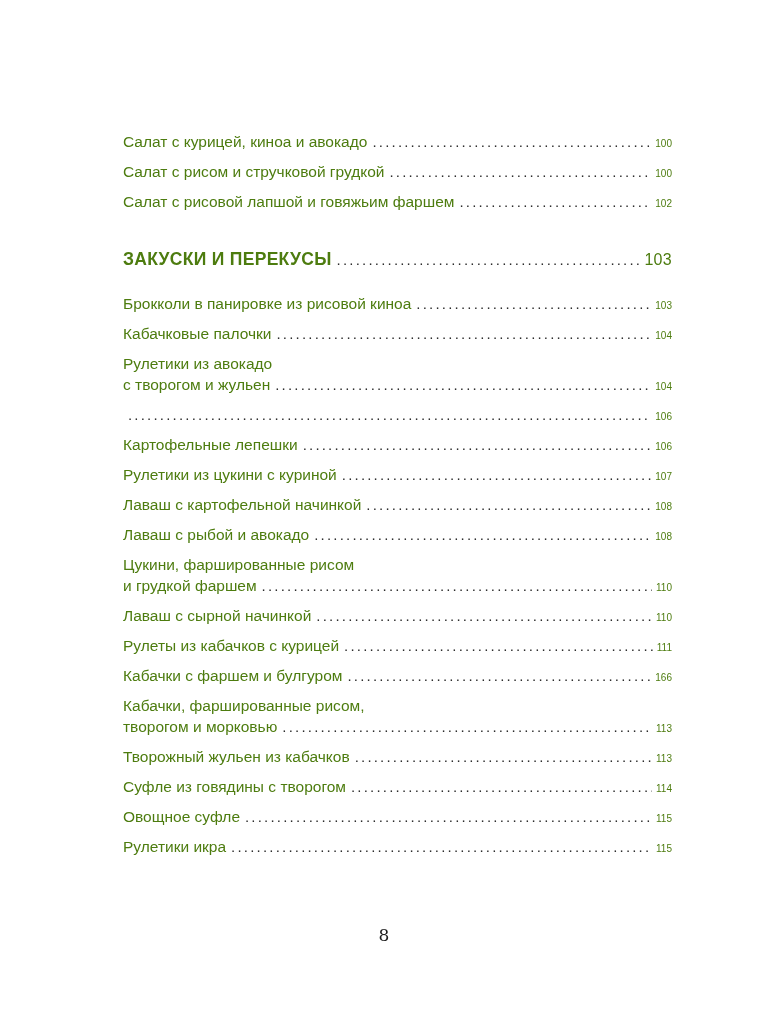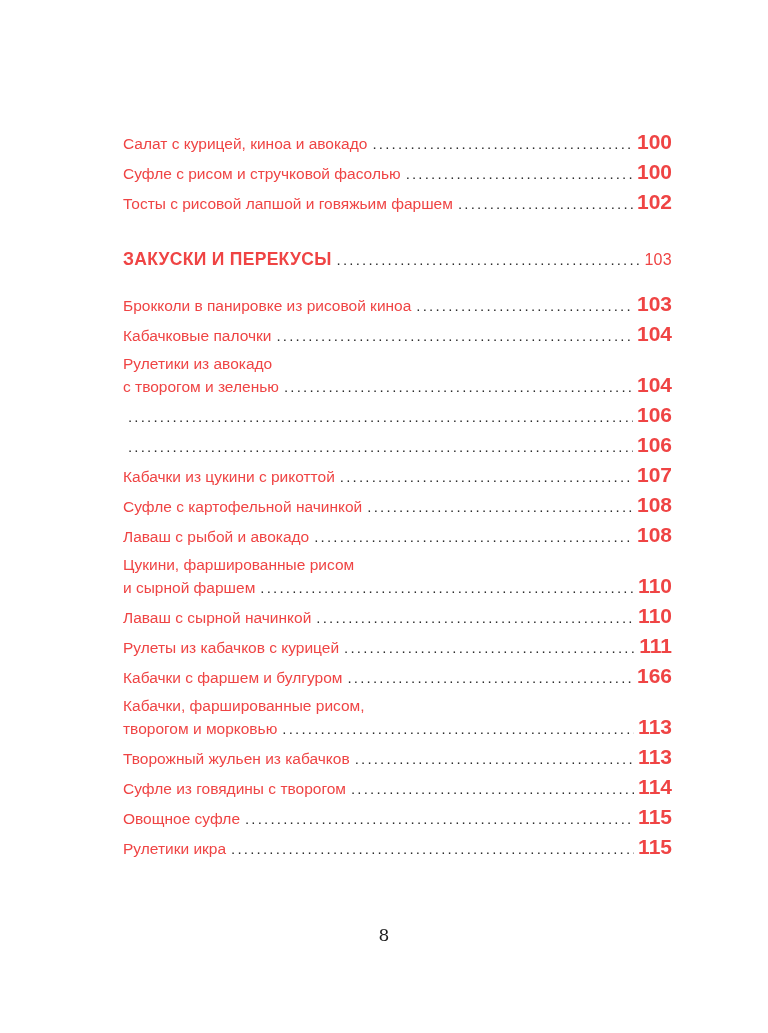--- a/index.html
+++ b/index.html
@@ -21,21 +21,21 @@
     top: 131px;
     left: 123px;
     right: 96px;
   }
   .toc-item {
     margin-bottom: 7px;
   }
   .toc-item .line {
     font-size: 15.5px;
     line-height: 21px;
-    color: #ef4444;
+    color: #4d7c0f;
   }
   .toc-item .row {
     display: flex;
     align-items: baseline;
   }
   .toc-item .title {
     white-space: nowrap;
   }
   .dots {
     flex: 1 1 auto;
@@ -46,22 +46,21 @@
   }
   .dots::after {
     content: "....................................................................................................................................................................";
     font-size: 15px;
     letter-spacing: 2.2px;
     color: #2d2d2d;
     font-weight: normal;
   }
   .pagenum {
     white-space: nowrap;
-    font-size: 21px;
-    font-weight: bold;
+    font-size: 10px;
   }
   .toc-item.section {
     margin-top: 33px;
     margin-bottom: 21px;
   }
   .toc-item.section .line {
     font-size: 17.5px;
     line-height: 24px;
     font-weight: bold;
     letter-spacing: 0.3px;
@@ -92,28 +91,28 @@
   <div class="toc">
       <div class="toc-item entry">
         <div class="line row">
           <span class="title">Салат с курицей, киноа и авокадо</span>
           <span class="dots"></span>
           <span class="pagenum">100</span>
         </div>
       </div>
       <div class="toc-item entry">
         <div class="line row">
-          <span class="title">Суфле с рисом и стручковой фасолью</span>
+          <span class="title">Салат с рисом и стручковой грудкой</span>
           <span class="dots"></span>
           <span class="pagenum">100</span>
         </div>
       </div>
       <div class="toc-item entry">
         <div class="line row">
-          <span class="title">Тосты с рисовой лапшой  и говяжьим фаршем</span>
+          <span class="title">Салат с рисовой лапшой  и говяжьим фаршем</span>
           <span class="dots"></span>
           <span class="pagenum">102</span>
         </div>
       </div>
       <div class="toc-item section">
         <div class="line row">
           <span class="title">ЗАКУСКИ И ПЕРЕКУСЫ</span>
           <span class="dots"></span>
           <span class="pagenum">103</span>
         </div>
@@ -128,62 +127,63 @@
       <div class="toc-item entry">
         <div class="line row">
           <span class="title">Кабачковые палочки</span>
           <span class="dots"></span>
           <span class="pagenum">104</span>
         </div>
       </div>
       <div class="toc-item entry">
         <div class="line">Рулетики из авокадо</div>
         <div class="line row">
-          <span class="title">с творогом и зеленью</span>
+          <span class="title">с творогом и жульен</span>
           <span class="dots"></span>
           <span class="pagenum">104</span>
         </div>
       </div>
       <div class="toc-item entry">
         <div class="line row">
           <span class="dots"></span>
           <span class="pagenum">106</span>
         </div>
       </div>
       <div class="toc-item entry">
         <div class="line row">
+          <span class="title">Картофельные лепешки</span>
           <span class="dots"></span>
           <span class="pagenum">106</span>
         </div>
       </div>
       <div class="toc-item entry">
         <div class="line row">
-          <span class="title">Кабачки из цукини с рикоттой</span>
+          <span class="title">Рулетики из цукини с куриной</span>
           <span class="dots"></span>
           <span class="pagenum">107</span>
         </div>
       </div>
       <div class="toc-item entry">
         <div class="line row">
-          <span class="title">Суфле  с картофельной начинкой</span>
+          <span class="title">Лаваш  с картофельной начинкой</span>
           <span class="dots"></span>
           <span class="pagenum">108</span>
         </div>
       </div>
       <div class="toc-item entry">
         <div class="line row">
           <span class="title">Лаваш с рыбой и авокадо</span>
           <span class="dots"></span>
           <span class="pagenum">108</span>
         </div>
       </div>
       <div class="toc-item entry">
         <div class="line">Цукини, фаршированные  рисом</div>
         <div class="line row">
-          <span class="title">и сырной фаршем</span>
+          <span class="title">и грудкой фаршем</span>
           <span class="dots"></span>
           <span class="pagenum">110</span>
         </div>
       </div>
       <div class="toc-item entry">
         <div class="line row">
           <span class="title">Лаваш  с сырной начинкой</span>
           <span class="dots"></span>
           <span class="pagenum">110</span>
         </div>

